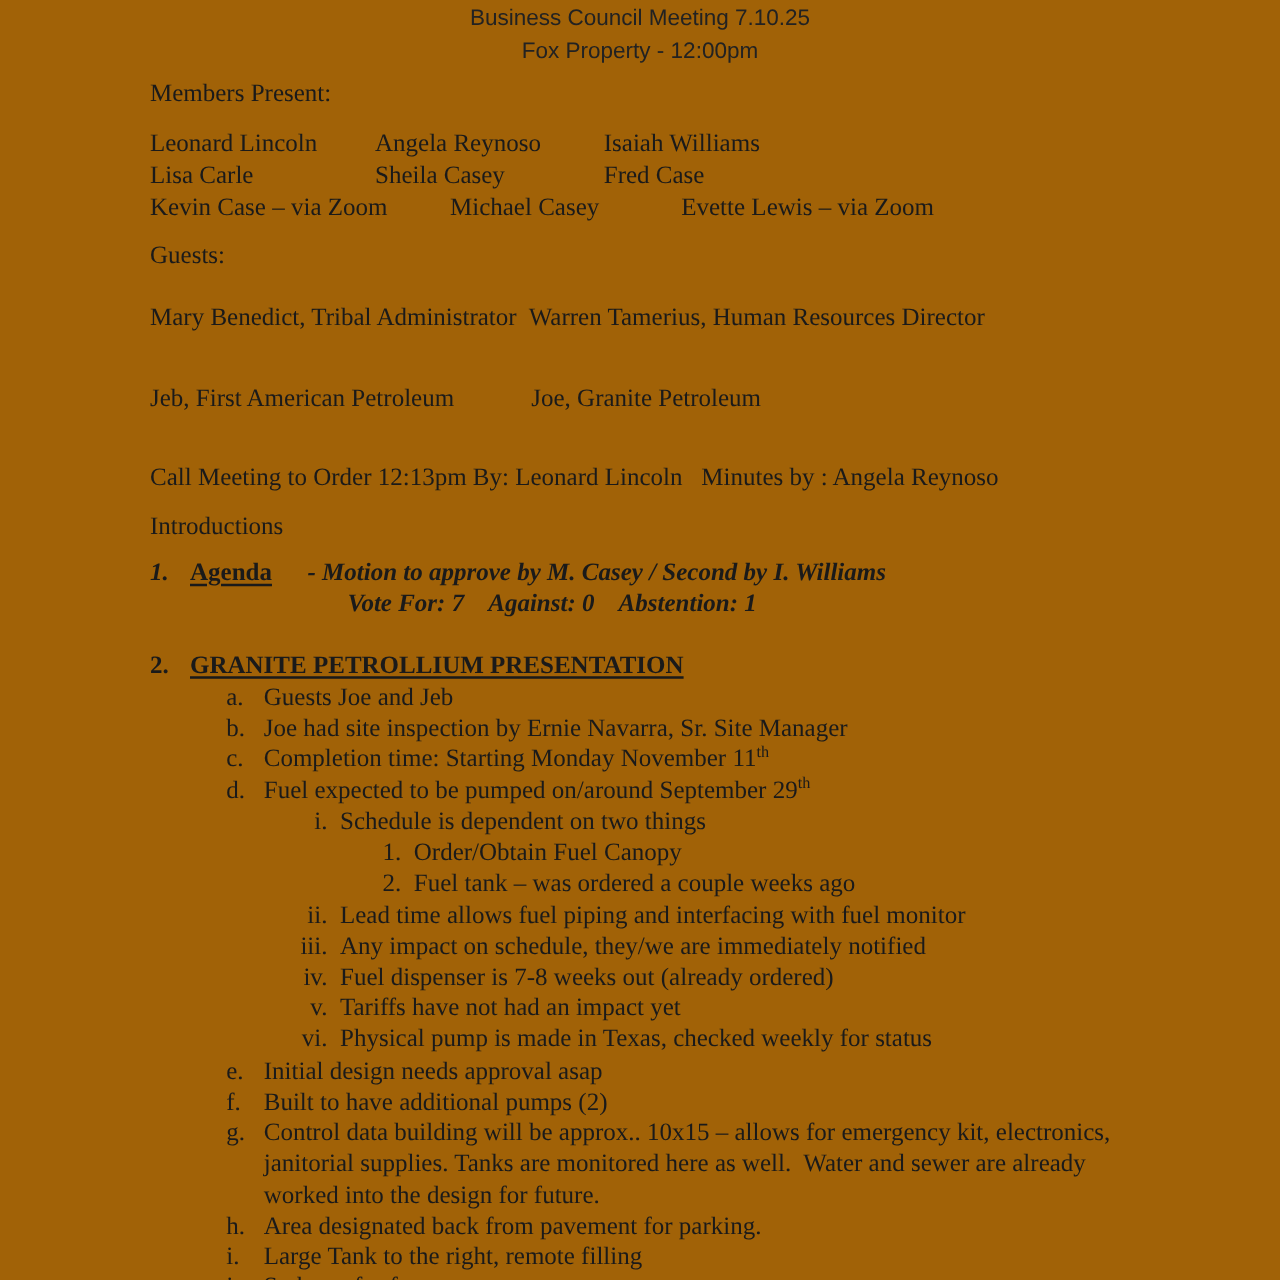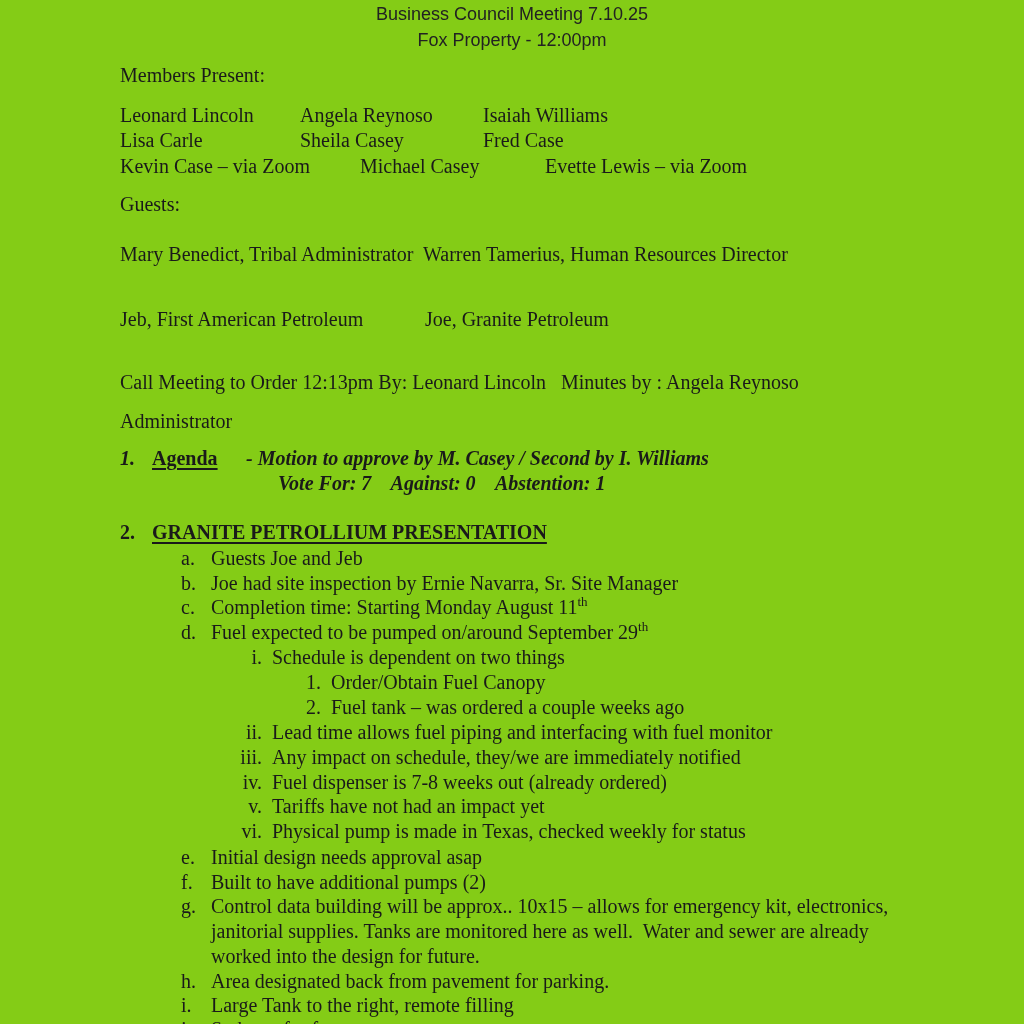--- a/index.html
+++ b/index.html
@@ -1,20 +1,20 @@
 <!DOCTYPE html>
 <html><head>
 <meta charset="utf-8">
 <style>
   html, body { margin: 0; padding: 0; background: #ffffff; }
   .page {
     position: relative;
     width: 1024px;
     height: 1024px;
-    background: #84cc16;
+    background: #a16207;
     overflow: hidden;
     font-family: "Liberation Serif", serif;
     color: #1a1a1a;
   }
   .line {
     position: absolute;
     left: 0;
     width: 100%;
     height: 25px;
     font-size: 20px;
@@ -81,21 +81,21 @@
   </div>
   <div class="line" style="top:307px;">
     <span class="col" style="left:120px;">Jeb, First American Petroleum</span>
     <span class="col" style="left:425px;">Joe, Granite Petroleum</span>
   </div>
 
   <div class="line" style="top:370px;">
     <span class="col" style="left:120px;">Call Meeting to Order 12:13pm By: Leonard Lincoln   Minutes by : Angela Reynoso</span>
   </div>
   <div class="line" style="top:409px;">
-    <span class="col" style="left:120px;">Administrator</span>
+    <span class="col" style="left:120px;">Introductions</span>
   </div>
 
   <div class="line" style="top:446px;">
     <span class="col bolditalic" style="left:120px;">1.</span>
     <span class="col bold u1" style="left:152px;">Agenda</span>
     <span class="col bolditalic" style="left:246px;">- Motion to approve by M. Casey / Second by I. Williams</span>
   </div>
   <div class="line" style="top:471px;">
     <span class="col bolditalic" style="left:278px;">Vote For: 7    Against: 0    Abstention: 1</span>
   </div>
@@ -108,21 +108,21 @@
   <div class="line" style="top:546px;">
     <span class="marker" style="left:181px;">a.</span>
     <span class="txt" style="left:211px;">Guests Joe and Jeb</span>
   </div>
   <div class="line" style="top:571px;">
     <span class="marker" style="left:181px;">b.</span>
     <span class="txt" style="left:211px;">Joe had site inspection by Ernie Navarra, Sr. Site Manager</span>
   </div>
   <div class="line" style="top:595px;">
     <span class="marker" style="left:181px;">c.</span>
-    <span class="txt" style="left:211px;"><span>Completion time: Starting Monday August 11</span><sup class="ord">th</sup></span>
+    <span class="txt" style="left:211px;"><span>Completion time: Starting Monday November 11</span><sup class="ord">th</sup></span>
   </div>
   <div class="line" style="top:620px;">
     <span class="marker" style="left:181px;">d.</span>
     <span class="txt" style="left:211px;"><span>Fuel expected to be pumped on/around September 29</span><sup class="ord">th</sup></span>
   </div>
 
   <div class="line" style="top:645px;">
     <span class="marker marker-right" style="left:216px;width:46px;">i.</span>
     <span class="txt" style="left:272px;">Schedule is dependent on two things</span>
   </div>

